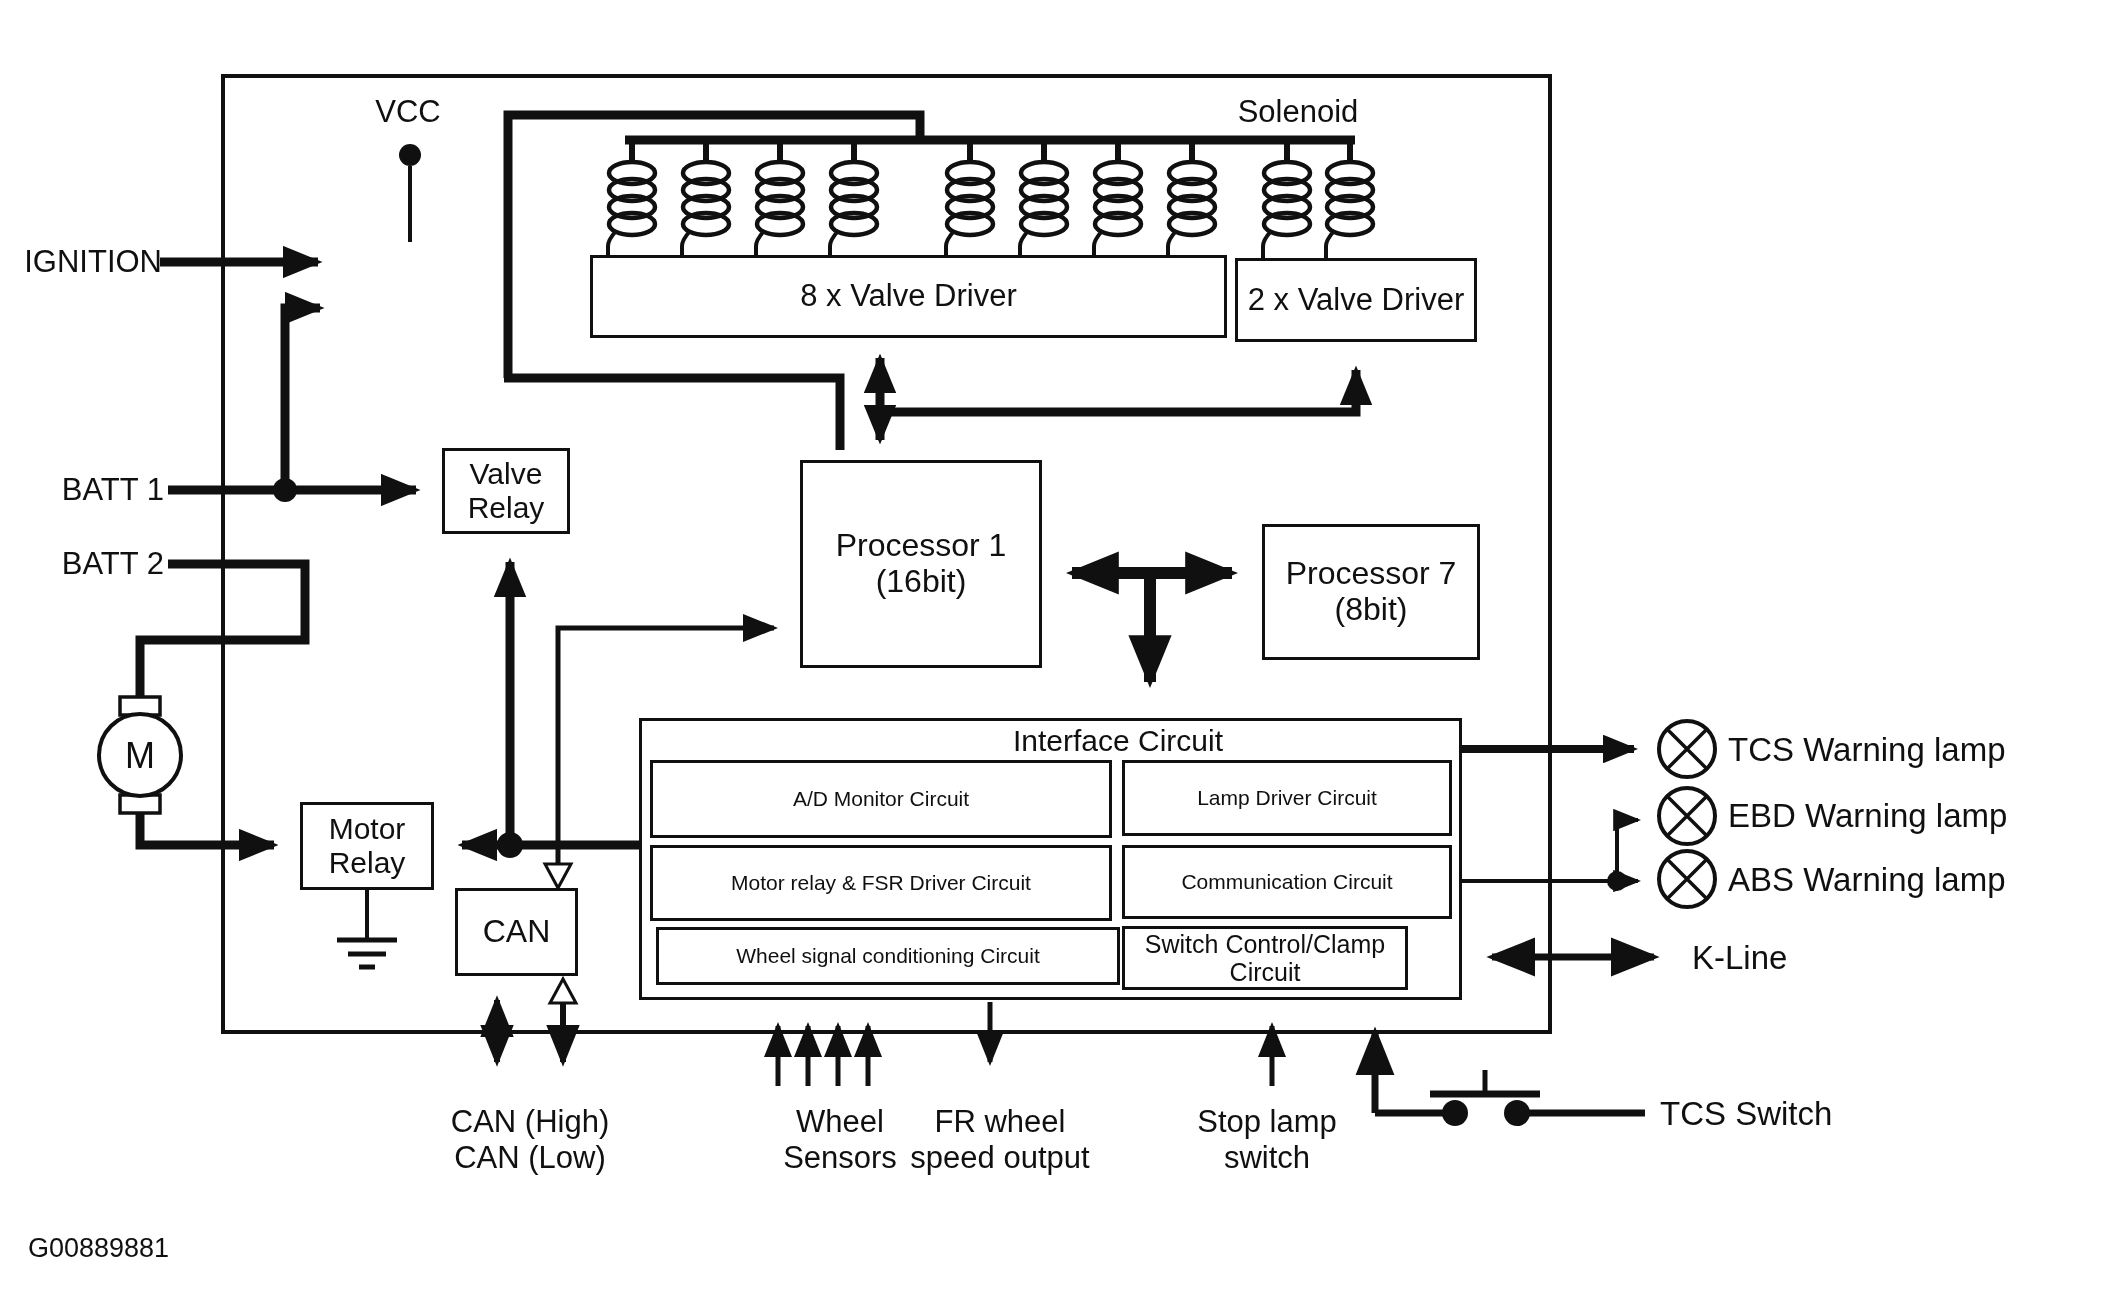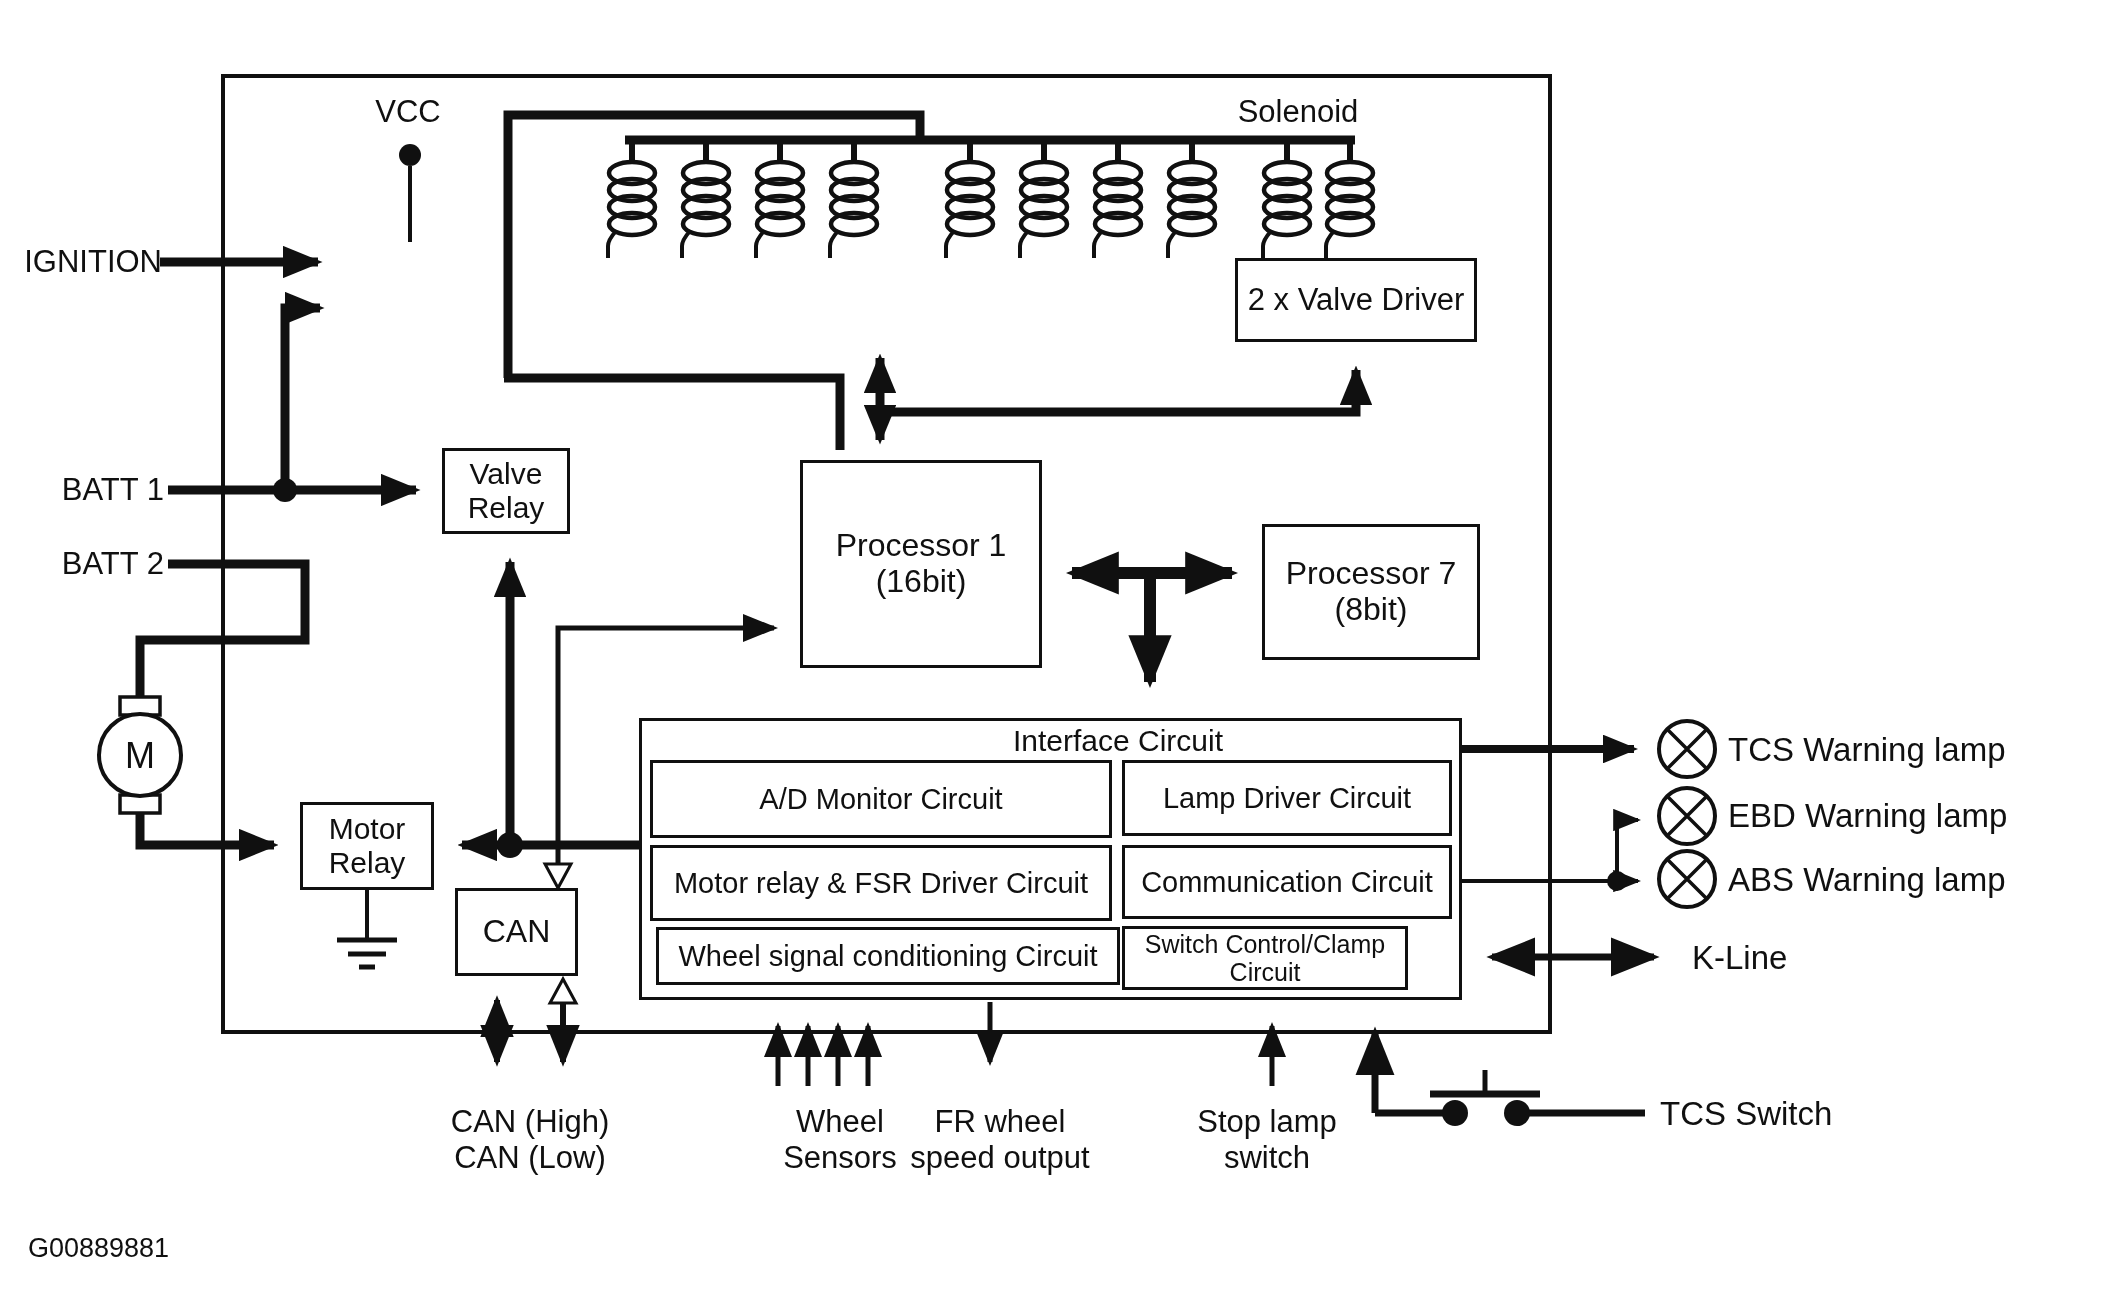--- a/index.html
+++ b/index.html
@@ -10,21 +10,21 @@
   }
   #wires{position:absolute;left:0;top:0;}
   .box{
     position:absolute;background:#fff;border:3px solid #101010;
     display:flex;flex-direction:column;align-items:center;justify-content:center;
     text-align:center;line-height:1.12;box-sizing:border-box;
   }
   .lbl{position:absolute;transform:translate(-50%,-50%);white-space:nowrap;}
   .lbl-l{position:absolute;transform:translate(0,-50%);white-space:nowrap;}
   .lbl-r{position:absolute;transform:translate(-100%,-50%);white-space:nowrap;}
-  .f31{font-size:31px;} .f30{font-size:30px;} .f29{font-size:29px;align-items:center;}
+  .f31{font-size:31px;} .f30{font-size:30px;} .f29{font-size:21px;align-items:center;}
   .f33{font-size:33px;} .f25{font-size:25px;} .f27{font-size:27px;}
   .f36{font-size:36px;}
 </style>
 </head>
 <body>
 
 <div id="stage">
 
   <svg id="wires" width="2106" height="1296" viewBox="0 0 2106 1296">
     <defs>
@@ -220,20 +220,23 @@
 
   <div class="box f30" style="left:300px;top:802px;width:134px;height:88px;">
     <div>Motor</div>
     <div>Relay</div>
   </div>
 
   <div class="box" style="left:455px;top:888px;width:123px;height:88px;font-size:32px;">
     <div>CAN</div>
   </div>
 
+  <div class="box f31" style="left:590px;top:255px;width:637px;height:83px;">
+    <div>8 x Valve Driver</div>
+  </div>
 
   <div class="box f31" style="left:1235px;top:258px;width:242px;height:84px;">
     <div>2 x Valve Driver</div>
   </div>
 
   <div class="box" style="left:800px;top:460px;width:242px;height:208px;font-size:32px;">
     <div>Processor 1</div>
     <div>(16bit)</div>
   </div>
 

